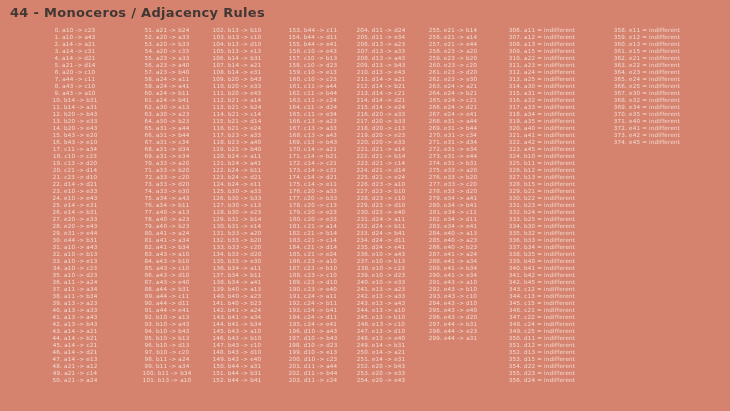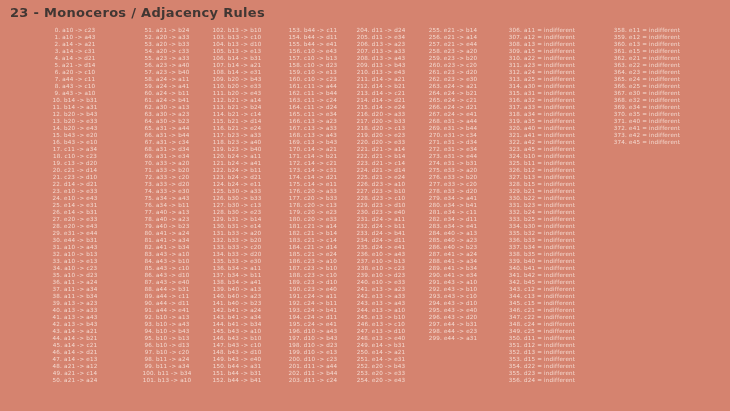--- a/index.html
+++ b/index.html
@@ -39,21 +39,21 @@
   .col5{left:336px;width:90px;}
   .col6{left:408px;width:90px;}
   .col7{left:486px;width:112px;}
   .col8{left:588px;width:118px;}
   .rule{height:7px;}
 </style>
 </head>
 <body>
 
 <div class="page">
-  <div class="title">23 - Monoceros / Adjacency Rules</div>
+  <div class="title">44 - Monoceros / Adjacency Rules</div>
   <div class="grid">
       <div class="col col1">
         <div class="rule">0. a10 -&gt; c23</div>
         <div class="rule">1. a10 -&gt; a43</div>
         <div class="rule">2. a14 -&gt; a21</div>
         <div class="rule">3. a14 -&gt; c31</div>
         <div class="rule">4. a14 -&gt; d21</div>
         <div class="rule">5. a21 -&gt; d14</div>
         <div class="rule">6. a20 -&gt; c10</div>
         <div class="rule">7. a44 -&gt; c11</div>

